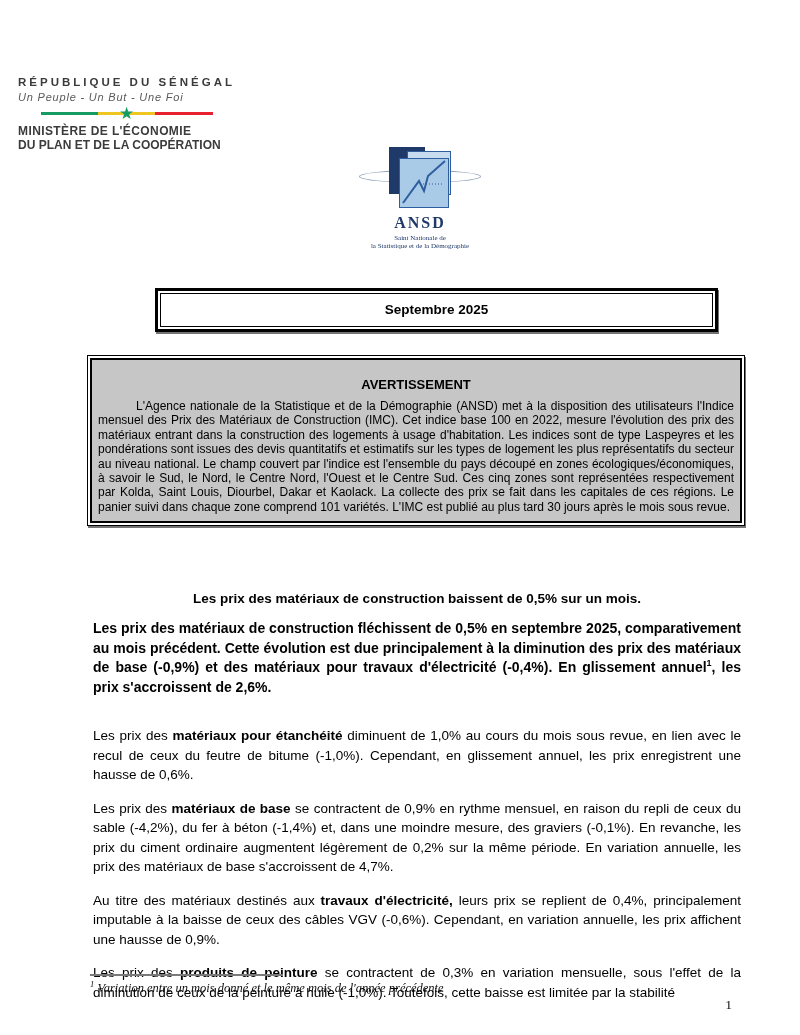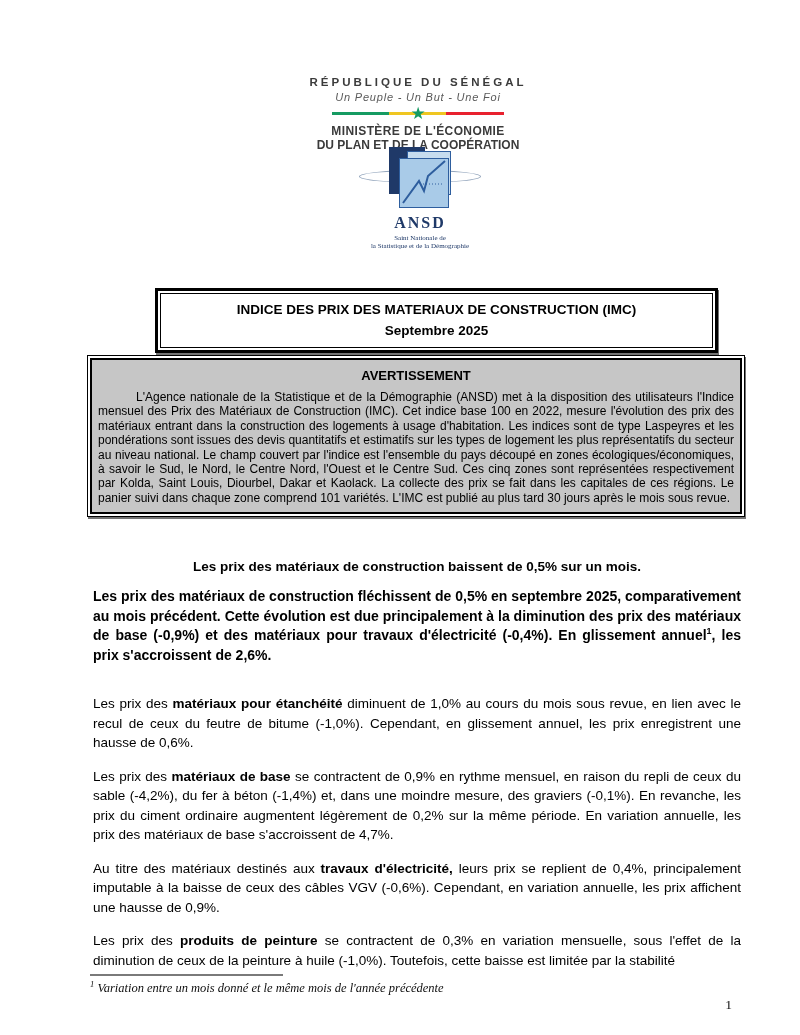--- a/index.html
+++ b/index.html
@@ -10,21 +10,21 @@
     margin:0 auto;
     background:#ffffff;
     font-family:"Liberation Sans", sans-serif;
     color:#000;
     overflow:hidden;
   }
 
   
   .gov-header {
     position:absolute; top:76px; left:0; width:100%;
-    text-align:center;
+    text-align:left;
   }
   .gov-header-inner { display:inline-block; transform:translateX(18px); }
   .republic {
     font-size:11.5px; font-weight:bold; letter-spacing:3px;
     color:var(--header-text);
   }
   .motto {
     margin-top:3px;
     font-size:11px; font-style:italic; letter-spacing:0.8px;
     color:#5a5a5a;
@@ -88,33 +88,33 @@
   .notice-box {
     position:absolute; top:355px; left:87px; width:658px;
     border:1px solid #000; padding:2px; background:#fff;
     box-shadow:1px 2px 0 rgba(0,0,0,0.55);
   }
   .notice-inner {
     border:2px solid #000; background:var(--notice-bg);
     padding:4px 6px 7px;
   }
   .notice-title {
-    text-align:center; font-weight:bold; font-size:13px; margin:4px 0 7px;
+    text-align:center; font-weight:bold; font-size:13px; margin:13px 0 7px;
   }
   .notice-text {
     font-size:12px; line-height:14.4px; text-align:justify; text-indent:38px;
   }
 
   
   .report-body {
     position:absolute; top:557px; left:93px; width:648px;
   }
   .headline {
     text-align:center; font-weight:bold; font-size:13.5px;
-    line-height:20px; margin-bottom:10px;
+    line-height:20px; margin-bottom:10px;margin-top:32px;
   }
   .body-para {
     font-size:13.5px; line-height:19.5px; text-align:justify;
     margin-bottom:14px;
   }
   .body-para .b { font-weight:bold; }
   .body-para.lead { font-weight:bold; font-size:14px; margin-bottom:29px; }
   .body-para sup { font-size:9px; line-height:0; vertical-align:super; }
 
   
@@ -166,21 +166,20 @@
       <div class="logo-acronym">ANSD</div>
       <div class="logo-sub">
         <div>Saint Nationale de</div>
         <div>la Statistique et de la Démographie</div>
       </div>
     </div>
   </div>
 
   <div class="title-box">
     <div class="title-box-inner">
-      <div>INDICE DES PRIX DES MATERIAUX DE CONSTRUCTION (IMC)</div>
       <div>Septembre 2025</div>
     </div>
   </div>
 
   <div class="notice-box">
     <div class="notice-inner">
       <div class="notice-title">AVERTISSEMENT</div>
       <div class="notice-text">L'Agence nationale de la Statistique et de la Démographie (ANSD) met à la disposition des utilisateurs l'Indice mensuel des Prix des Matériaux de Construction (IMC). Cet indice base 100 en 2022, mesure l'évolution des prix des matériaux entrant dans la construction des logements à usage d'habitation. Les indices sont de type Laspeyres et les pondérations sont issues des devis quantitatifs et estimatifs sur les types de logement les plus représentatifs du secteur au niveau national. Le champ couvert par l'indice est l'ensemble du pays découpé en zones écologiques/économiques, à savoir le Sud, le Nord, le Centre Nord, l'Ouest et le Centre Sud. Ces cinq zones sont représentées respectivement par Kolda, Saint Louis, Diourbel, Dakar et Kaolack. La collecte des prix se fait dans les capitales de ces régions. Le panier suivi dans chaque zone comprend 101 variétés. L'IMC est publié au plus tard 30 jours après le mois sous revue.</div>
     </div>
   </div>

